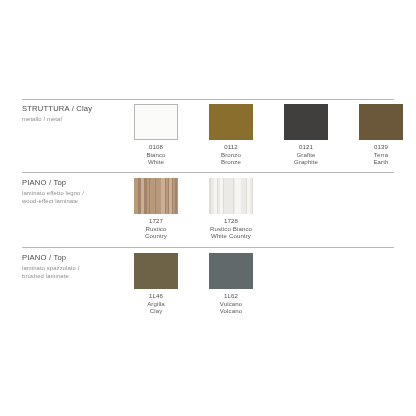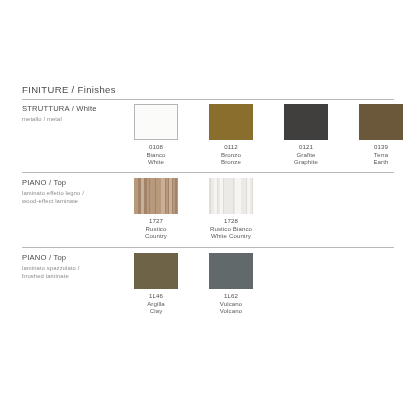--- a/index.html
+++ b/index.html
@@ -114,29 +114,28 @@
   .chip-en   { color: #5a5a5a; }
 
   
   .swatch.wide .chip-labels { white-space: nowrap; }
 </style>
 </head>
 <body>
 
 <div class="sheet">
 
-  <div class="page-title">FINITURE / Finishes</div>
 
   <div class="rule r1"></div>
   <div class="rule r2"></div>
   <div class="rule r3"></div>
 
   <div class="section s1">
     <div class="cat">
-      <div class="cat-title">STRUTTURA / White</div>
+      <div class="cat-title">STRUTTURA / Clay</div>
       <div class="cat-sub">
           <span style="display:block">metallo / metal</span>
         </div>
     </div>
     <div class="swatches">
       <div class="swatch">
         <div class="chip bordered" style="background: rgb(251, 251, 250);"></div>
         <div class="chip-labels">
           <div class="chip-code">0108</div>
           <div class="chip-it">Bianco</div>

